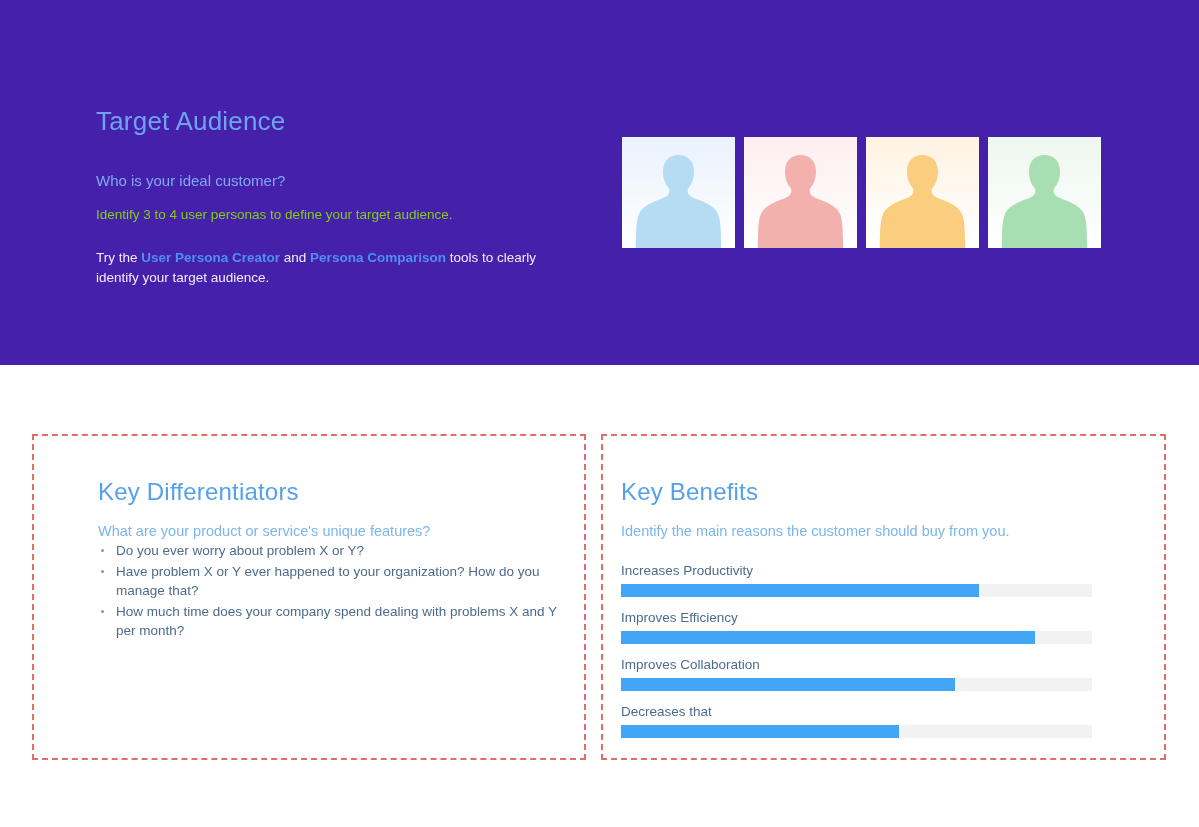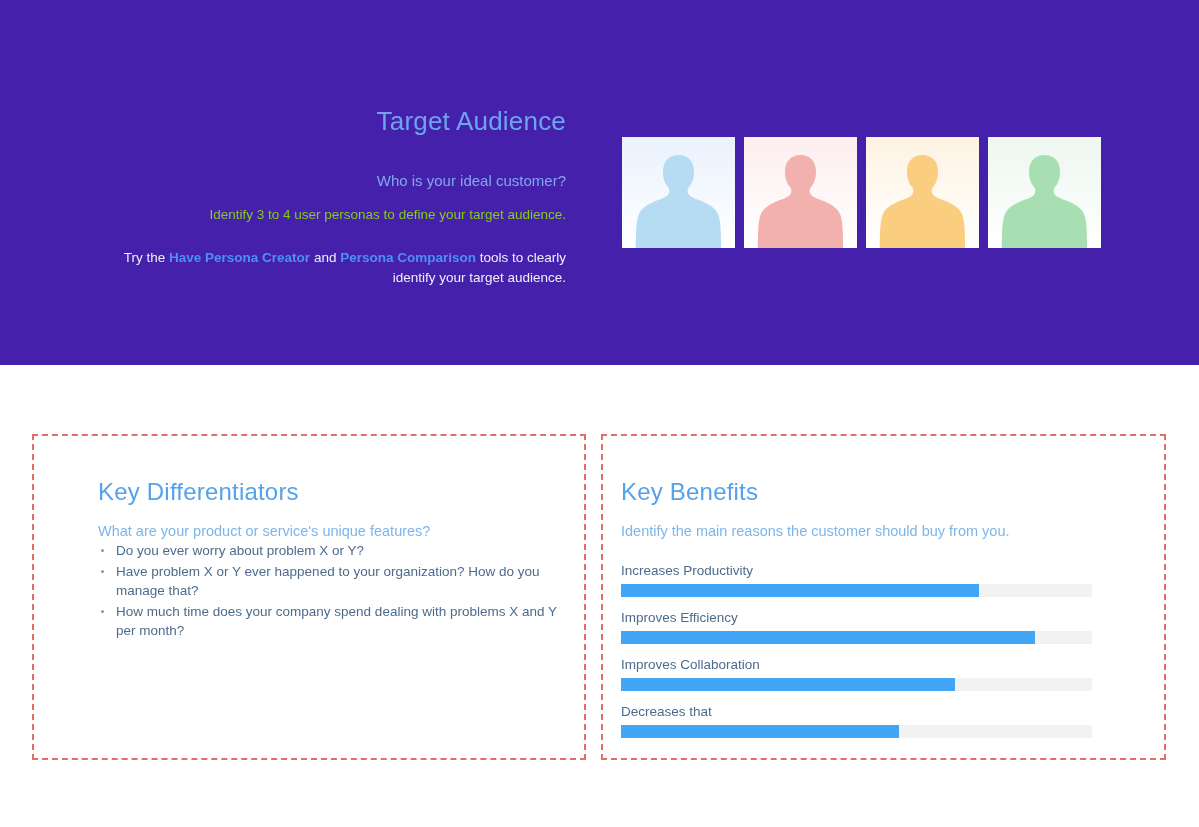--- a/index.html
+++ b/index.html
@@ -20,21 +20,20 @@
     background: #ffffff;
   }
 
   
   .hero {
     position: absolute;
     left: 0; top: 0;
     width: 1199px;
     height: 365px;
     background: #4521ab;
-    text-align: right;
   }
 
   .hero-text {
     position: absolute;
     left: 96px;
     top: 104px;
     width: 470px;
   }
 
   .hero-title {
@@ -188,21 +187,21 @@
 <body>
 
 <div class="page">
 
   <section class="hero">
 
     <div class="hero-text">
       <h1 class="hero-title">Target Audience</h1>
       <h2 class="hero-subtitle">Who is your ideal customer?</h2>
       <p class="hero-body">Identify 3 to 4 user personas to define your target audience.</p>
-      <p class="hero-try"><span>Try the </span><a href="#" class="hero-link">Have Persona Creator</a><span> and </span><a href="#" class="hero-link">Persona Comparison</a><span> tools to clearly identify your target audience.</span></p>
+      <p class="hero-try"><span>Try the </span><a href="#" class="hero-link">User Persona Creator</a><span> and </span><a href="#" class="hero-link">Persona Comparison</a><span> tools to clearly identify your target audience.</span></p>
     </div>
 
     <div class="personas">
 
       <div class="persona-tile">
         <svg viewBox="0 0 113 111" xmlns="http://www.w3.org/2000/svg">
           <defs>
             <linearGradient id="pg0" x1="0" y1="0" x2="0" y2="1">
               <stop offset="0%" stop-color="#eaf2fd"></stop>
                 <stop offset="100%" stop-color="#ffffff"></stop>

